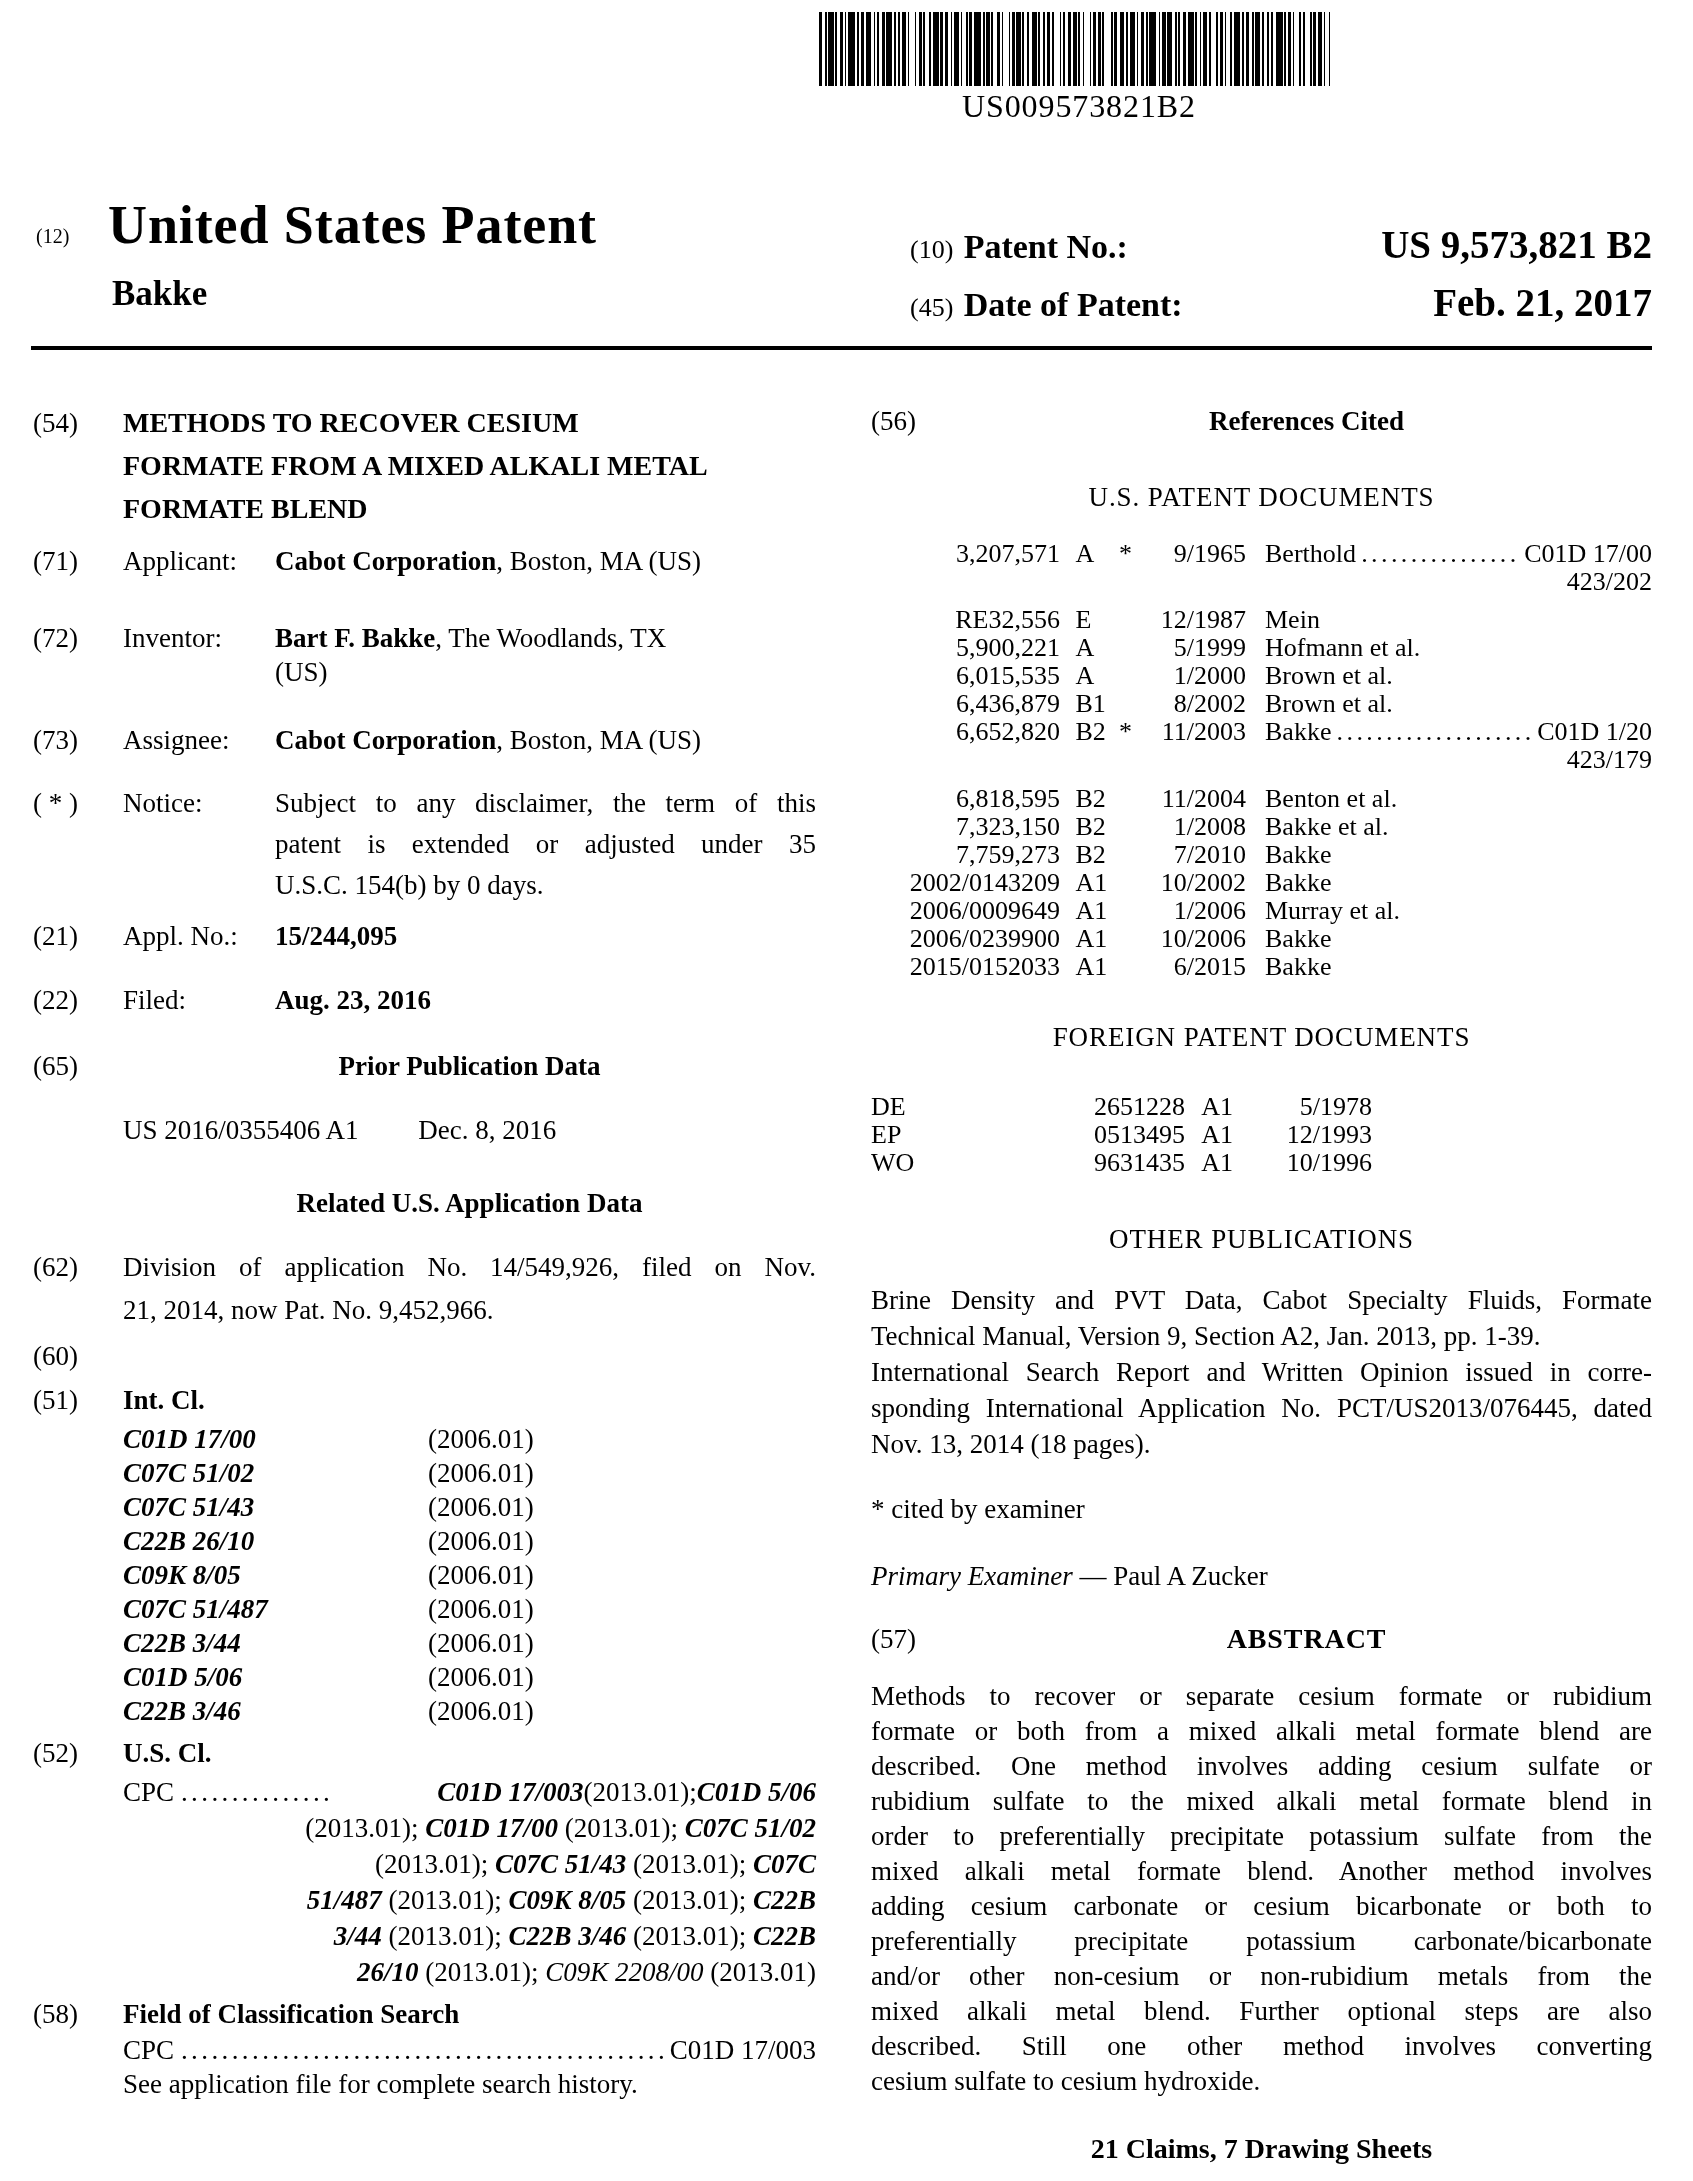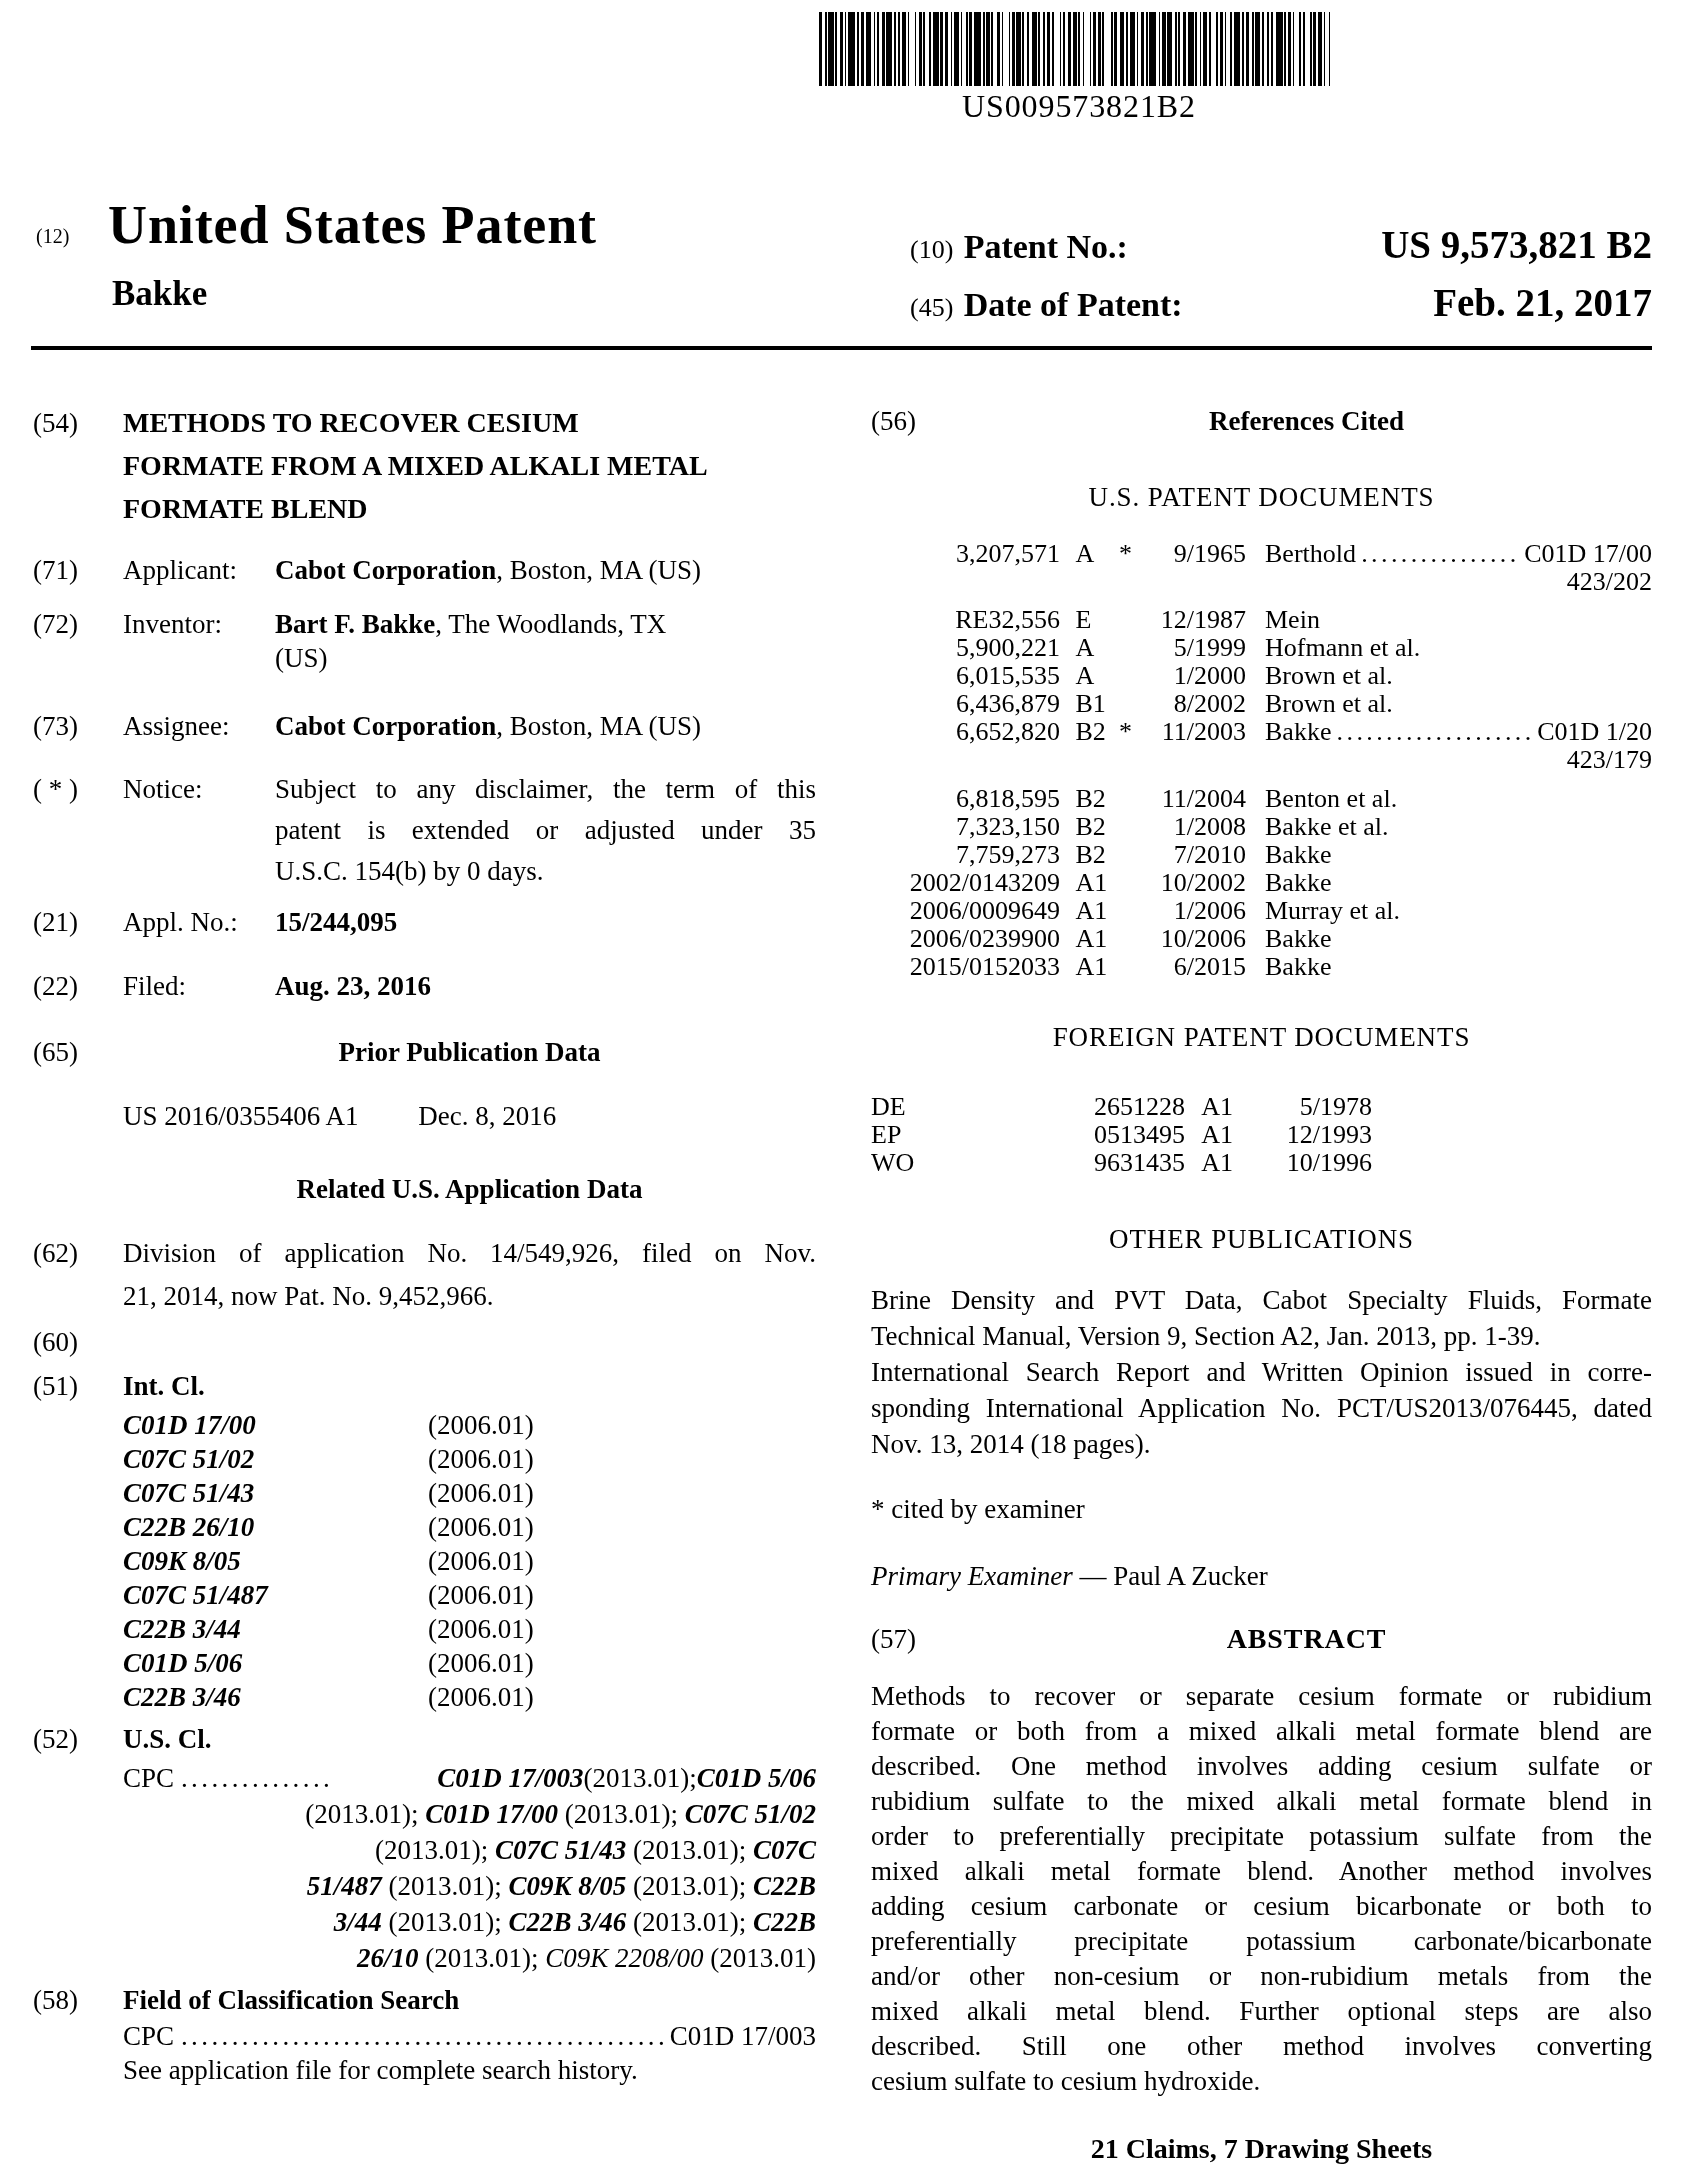--- a/index.html
+++ b/index.html
@@ -31,22 +31,22 @@
   .row{display:flex;align-items:baseline}
   .rnum{width:90px;flex-shrink:0}
   .rlabel{width:152px;flex-shrink:0}
   .rbody{flex:1;line-height:34px}
   .lh40{line-height:34px}
   
   .jlines div{text-align:justify;text-align-last:justify}
   .jlines div:last-of-type{text-align-last:left}
   
   .t54{font-weight:bold;font-size:28px;line-height:43px}
-  .m54{margin-bottom:23px}
-  .m71{margin-bottom:20px}
+  .m54{margin-bottom:14px}
+  .m71{margin-bottom:43px}
   .m72{margin-bottom:34px}
   .m73{margin-bottom:26px}
   .notice .rbody div{line-height:41px}
   .mstar{margin-bottom:13px}
   .m21{margin-bottom:30px}
   .m22{margin-bottom:32px}
   .m65{margin-bottom:30px}
   .chead{flex:1;text-align:center;font-weight:bold}
   .pubrow{margin-left:90px;line-height:34px;margin-bottom:39px}
   .pubrow .pdate{margin-left:53px}

